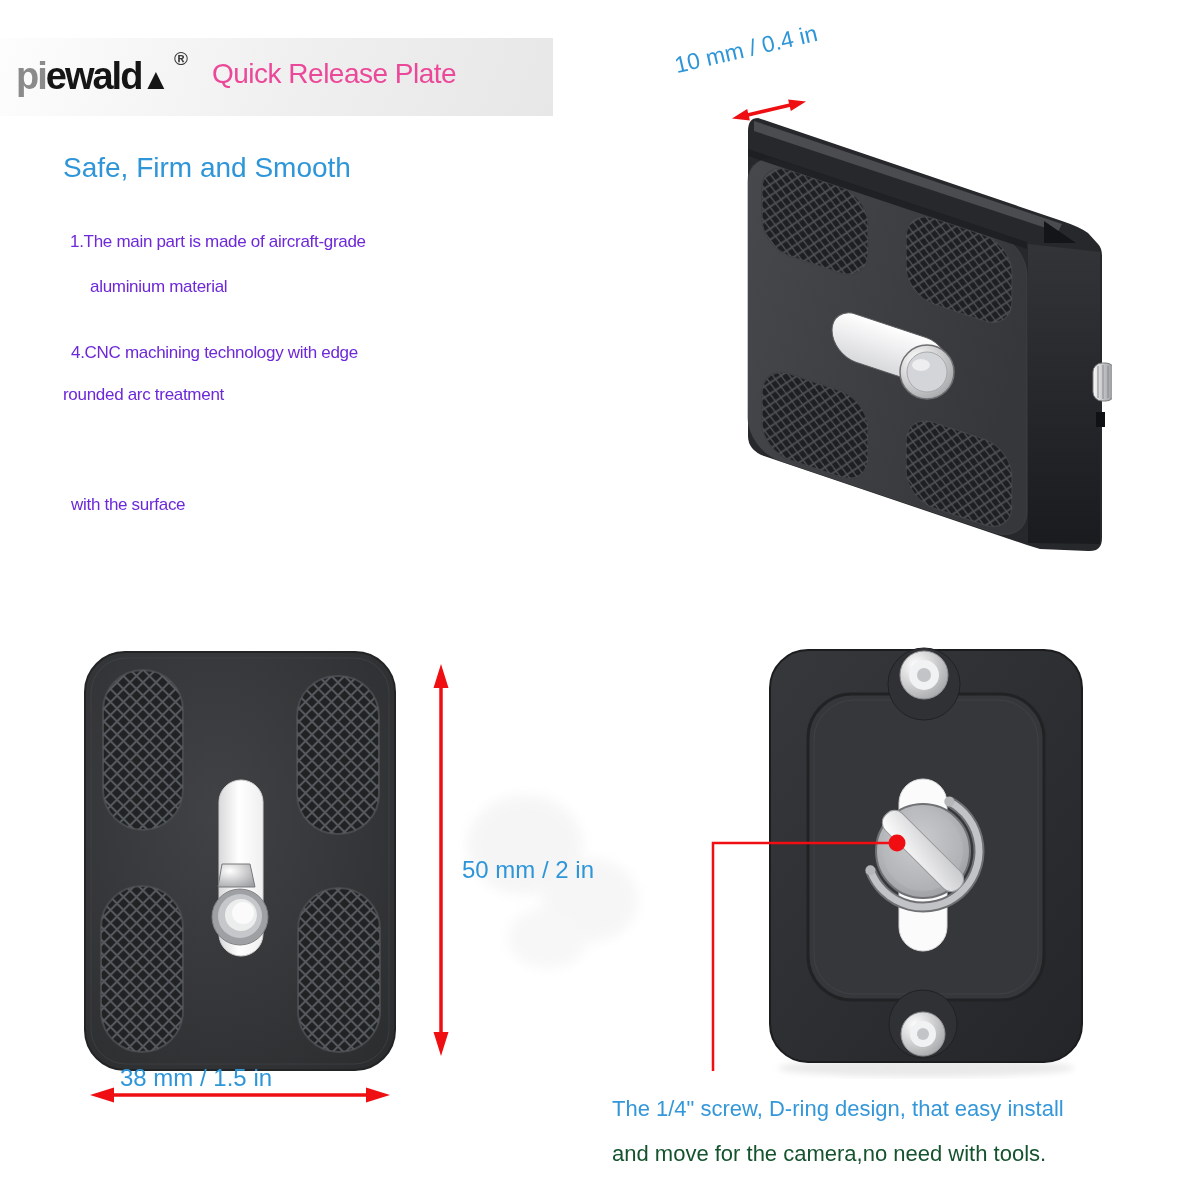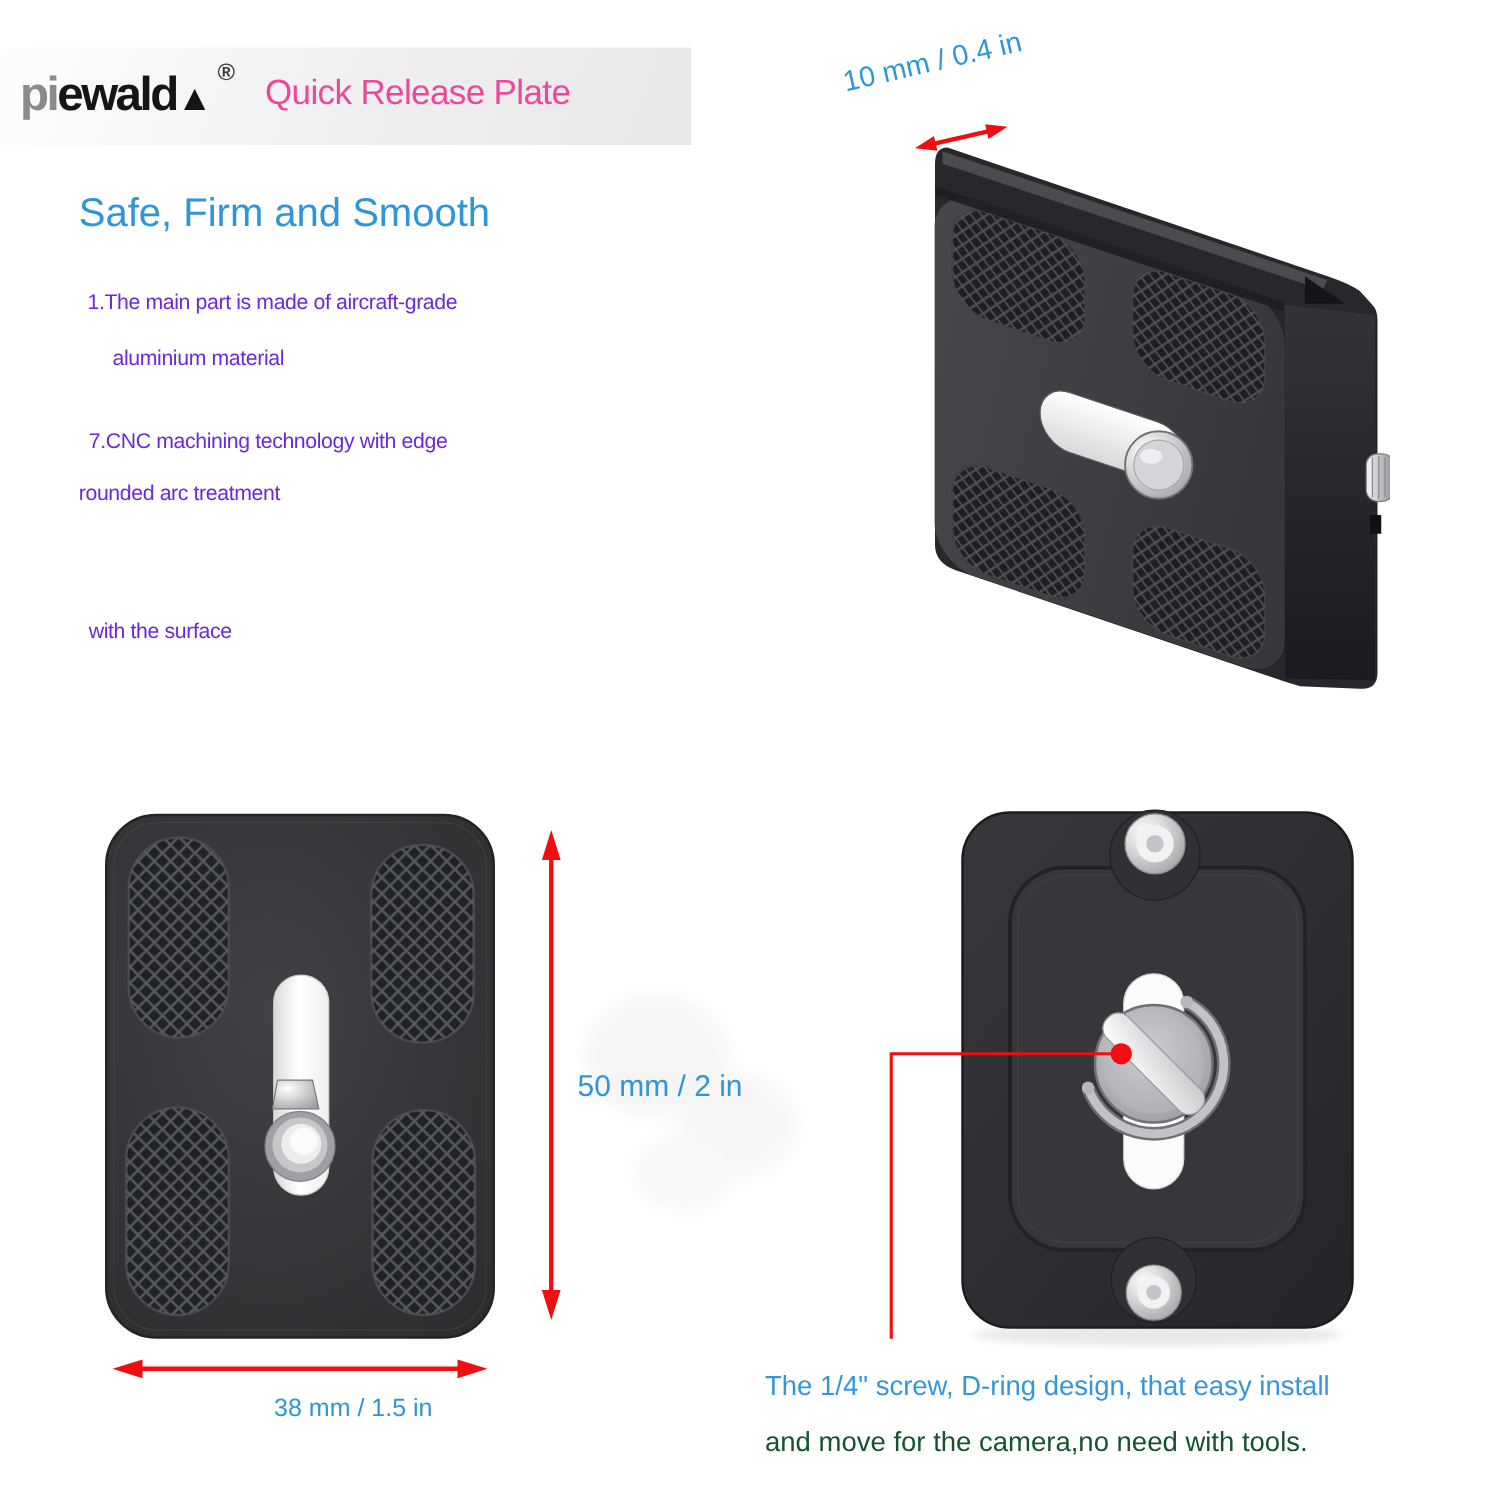--- a/index.html
+++ b/index.html
@@ -9,27 +9,27 @@
   
   .band{left:0;top:38px;width:553px;height:78px;
         background:linear-gradient(110deg,#fdfdfd 0%,#efefef 55%,#e7e7e7 100%);}
   .logo{left:16px;top:52px;font-weight:bold;font-size:38px;letter-spacing:-2px;line-height:48px;white-space:nowrap;}
   .logo .lg-gray{color:#8b8b8b;}
   .logo .lg-black{color:#151515;}
   .logo .lg-tri{color:#151515;font-size:29px;letter-spacing:0;}
   .logo .lg-reg{position:relative;top:-24px;font-size:19px;font-weight:bold;color:#3c3c3c;letter-spacing:0;margin-left:4px;}
   .title{left:212px;top:58px;font-size:28px;letter-spacing:-0.5px;color:#ec4899;white-space:nowrap;}
   
-  .heading{left:63px;top:152px;font-size:32px;color:#2e96d8;white-space:nowrap;}
+  .heading{left:63px;top:152px;font-size:28px;color:#2e96d8;white-space:nowrap;}
   .feat{font-size:17px;color:#6d28d9;letter-spacing:-0.3px;white-space:nowrap;line-height:34px;}
   
   .blue{color:#2e96d8;white-space:nowrap;}
   .dim-rot{left:678px;top:52px;font-size:23px;transform:rotate(-13deg);transform-origin:left bottom;}
   .dim-h{left:462px;top:856px;font-size:24px;}
-  .dim-w{left:120px;top:1116px;width:226px;text-align:right;font-size:20px;}
+  .dim-w{left:120px;top:1064px;width:226px;text-align:left;font-size:24px;}
   .cap1{left:612px;top:1096px;font-size:22px;color:#3497da;}
   .cap2{left:612px;top:1141px;font-size:22px;color:#14532d;}
   svg{position:absolute;left:0;top:0;}
   .txt{z-index:3;}
 </style>
 </head>
 <body>
 
 <div class="canvas">
 
@@ -212,21 +212,21 @@
 
   <div class="abs logo txt">
     <span class="lg-gray">pi</span><span class="lg-black">ewald</span><span class="lg-tri">▲</span><span class="lg-reg">®</span>
   </div>
   <div class="abs title txt">Quick Release Plate</div>
 
   <div class="abs heading txt">Safe, Firm and Smooth</div>
 
   <div class="abs feat txt" style="left:70px;top:225px;">1.The main part is made of aircraft-grade</div>
   <div class="abs feat txt" style="left:90px;top:270px;">aluminium material</div>
-  <div class="abs feat txt" style="left:71px;top:336px;">7.CNC machining technology with edge</div>
+  <div class="abs feat txt" style="left:71px;top:336px;">4.CNC machining technology with edge</div>
   <div class="abs feat txt" style="left:63px;top:378px;">rounded arc treatment</div>
   <div class="abs feat txt" style="left:71px;top:488px;">with the surface</div>
 
   <div class="abs blue dim-rot txt">10 mm / 0.4 in</div>
   <div class="abs blue dim-h txt">50 mm / 2 in</div>
   <div class="abs blue dim-w txt">38 mm / 1.5 in</div>
 
   <div class="abs cap1 txt">The 1/4" screw, D-ring design, that easy install</div>
   <div class="abs cap2 txt">and move for the camera,no need with tools.</div>
 

